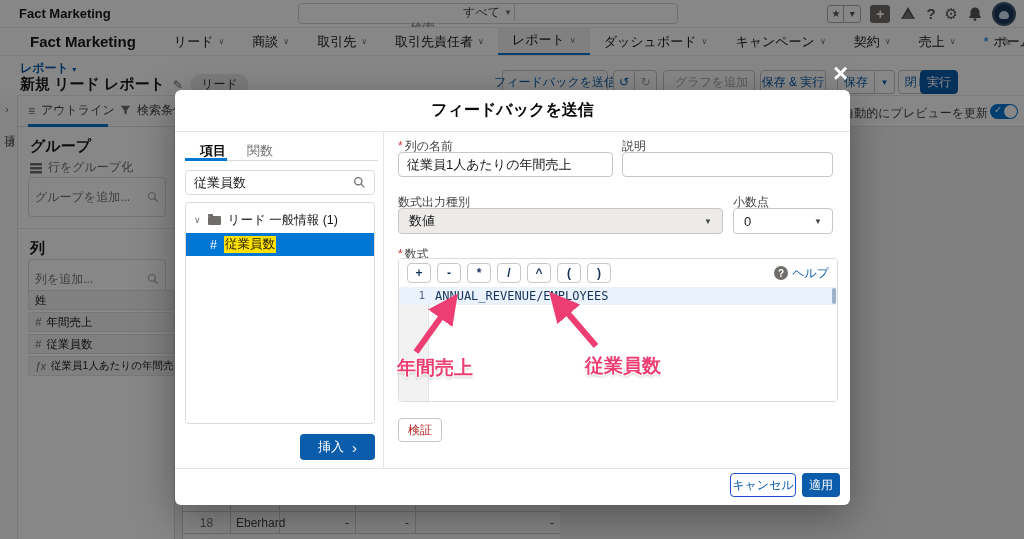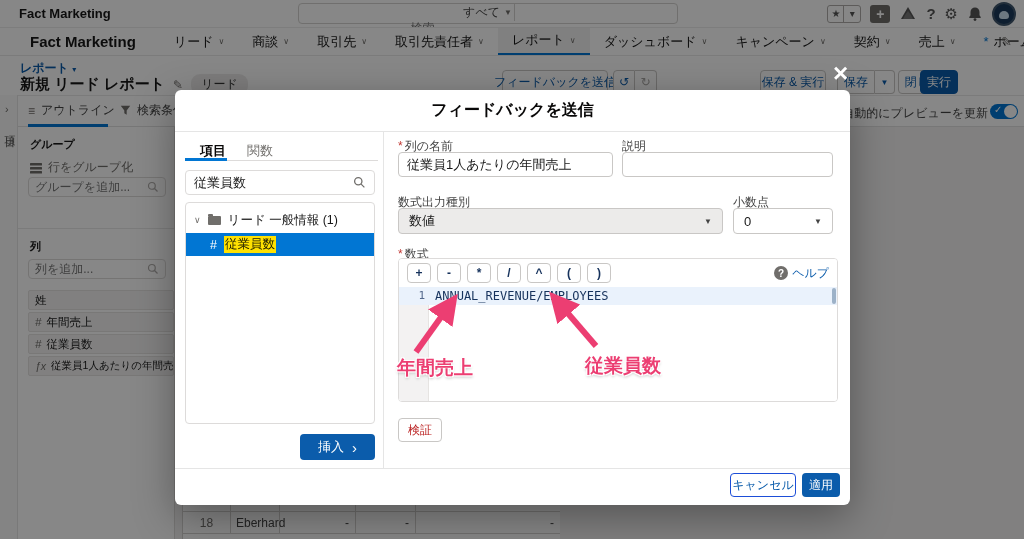--- a/index.html
+++ b/index.html
@@ -52,23 +52,23 @@
   .autoprev { position:absolute; right:36px; top:9px; font-size:12px; color:#444; }
   .toggle { position:absolute; right:6px; top:8px; width:28px; height:15px; background:#0176d3; border-radius:8px; }
   .toggle .knob { position:absolute; right:1px; top:1px; width:13px; height:13px; background:#fff; border-radius:50%; }
   .toggle .chk { position:absolute; left:4px; top:0px; color:#fff; font-size:10px; }
 
   .rail { left:0; top:95px; width:18px; height:444px; background:#fafaf9; border-right:1px solid #e5e5e5; }
   .rail .collapse { position:absolute; left:5px; top:8px; color:#706e6b; font-size:11px; }
   .rail .vlabel { position:absolute; left:2px; top:32px; writing-mode:vertical-rl; font-size:11px; color:#555; letter-spacing:2px; }
 
   .sidebar { left:18px; top:127px; width:157px; height:412px; background:#fff; border-right:1px solid #dddbda; }
-  .sb-h { font-weight:bold; font-size:11px; position:absolute; left:12px; }
+  .sb-h { font-weight:bold; font-size:15px; position:absolute; left:12px; }
   .sb-sub { position:absolute; left:12px; display:flex; gap:6px; align-items:center; font-size:12px; color:#706e6b; }
-  .sb-input { position:absolute; left:10px; width:138px; height:20px; border:1px solid #dddbda; border-radius:4px; display:flex; align-items:center; padding:0 6px; }
+  .sb-input { position:absolute; left:10px; width:138px; height:40px; border:1px solid #dddbda; border-radius:4px; display:flex; align-items:center; padding:0 6px; }
   .sb-input input { border:0; outline:0; flex:1; font-size:12px; color:#706e6b; background:transparent; font-family:inherit; width:100px; }
   .sb-div { position:absolute; left:0; width:156px; height:1px; background:#e8e8e8; }
   .chip { position:absolute; left:10px; width:146px; height:20px; background:#f3f2f2; border:1px solid #e4e2e0; border-radius:2px; font-size:11.5px; display:flex; align-items:center; gap:5px; padding:0 6px; color:#181818; white-space:nowrap; overflow:hidden; }
   .chip .pfx { color:#706e6b; font-style:italic; }
 
   .canvas { left:175px; top:127px; width:849px; height:412px; background:#f3f2f2; }
   .ptable { position:absolute; left:7px; top:372px; width:378px; background:#fff; border-left:1px solid #d4d2d0; }
   .prow { display:flex; border-bottom:1px solid #d4d2d0; height:22px; align-items:center; font-size:12px; color:#444; }
   .prow .c0 { width:48px; text-align:center; color:#706e6b; border-right:1px solid #d4d2d0; align-self:stretch; display:flex; align-items:center; justify-content:center; }
   .prow .c1 { width:49px; padding-left:5px; border-right:1px solid #d4d2d0; align-self:stretch; display:flex; align-items:center; }
@@ -238,20 +238,27 @@
   </div>
   <div class="abs btn" style="left:502px;top:14px;width:106px">フィードバックを送信</div>
   <div class="abs btn-grp" style="left:613px;top:14px">
     <div class="btn" style="width:22px;padding:0">
         <span>↺</span>
       </div>
     <div class="btn disabled" style="width:22px;padding:0">
         <span>↻</span>
       </div>
   </div>
+  <div class="abs btn disabled" style="left:663px;top:14px;width:92px;gap:5px">
+    <svg width="11" height="11" viewBox="0 0 12 12">
+        <circle cx="6" cy="6" r="4.5" fill="none" stroke="#a9a7a5" stroke-width="2.4"></circle>
+        <path d="M6 1.5A4.5 4.5 0 0 1 10.5 6H6z" fill="#a9a7a5"></path>
+      </svg>
+    <span>グラフを追加</span>
+  </div>
   <div class="abs btn" style="left:760px;top:14px;width:66px">保存 &amp; 実行</div>
   <div class="abs btn-grp" style="left:837px;top:14px">
     <div class="btn" style="width:38px">保存</div>
     <div class="btn" style="width:20px;padding:0">
         <span class="caret-sm" style="color:#0b5cab">▼</span>
       </div>
   </div>
   <div class="abs btn" style="left:898px;top:14px;width:50px">閉じる</div>
   <div class="abs btn primary" style="left:920px;top:14px;width:38px">実行</div>
 </div>

